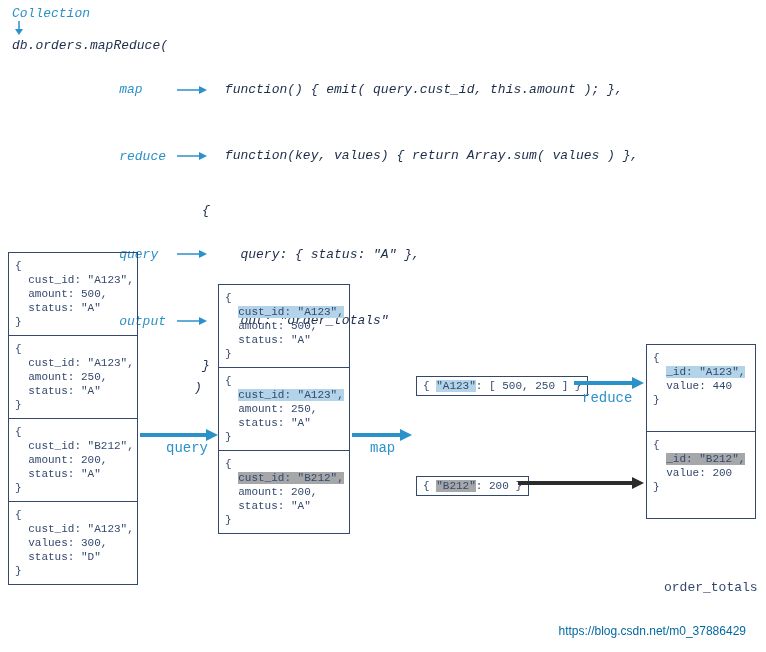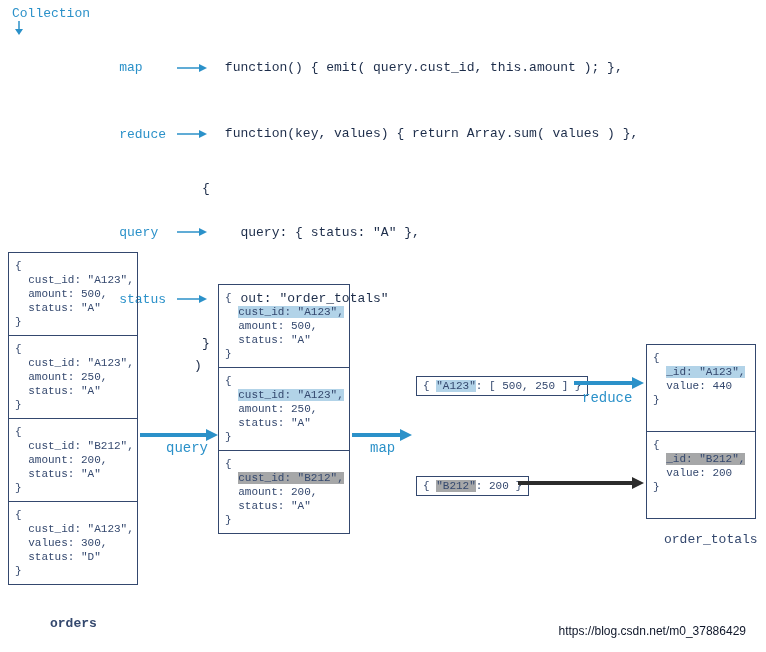--- a/index.html
+++ b/index.html
@@ -12,20 +12,21 @@
     color: #1d2d4a;
     width: 766px;
     height: 652px;
     position: relative;
   }
   .code-area {
     position: absolute;
     top: 6px;
     left: 12px;
     right: 20px;
+    font-style: italic;
   }
   .collection-label {
     color: #2b91c9;
     font-size: 13px;
   }
   .code-line {
     color: #1d2d4a;
     white-space: pre;
     line-height: 22px;
   }
@@ -68,55 +69,57 @@
     white-space: pre;
     color: #34486e;
   }
   .doc:last-child { border-bottom: none; }
   .hl-blue { background: #b2d3e8; }
   .hl-gray { background: #a6a7a8; }
   .col-label {
     position: absolute;
     font-size: 13px;
     color: #34486e;
+    margin-top: 48px;
   }
   .stage-label {
     position: absolute;
     color: #2b91c9;
     font-size: 14px;
   }
   .map-box {
     position: absolute;
     border: 1px solid #34486e;
     padding: 3px 6px;
     font-size: 11px;
     white-space: pre;
     color: #34486e;
   }
   .flow-arrow { position: absolute; }
   .watermark {
     position: absolute;
     right: 20px;
     bottom: 14px;
-    color: #0f172a;
+    color: #0369a1;
     font-size: 12px;
     font-family: Arial, sans-serif;
   }
 </style>
 </head>
 <body>
 
 <div class="code-area">
   <div class="collection-label">Collection</div>
   <div class="down-arrow">
     <svg width="14" height="14">
         <line x1="7" y1="0" x2="7" y2="10" stroke="#2b91c9" stroke-width="1.5"></line>
         <polygon points="7,14 3,8 11,8" fill="#2b91c9"></polygon>
       </svg>
   </div>
+  <div class="code-line">db.orders.mapReduce(</div>
   <div class="code-line">
     <span style="display:inline-block;width:76px;"></span><span class="label-map">map</span><span class="arrow-h"><svg width="30" height="10">
           <line x1="0" y1="5" x2="24" y2="5" stroke="#2b91c9" stroke-width="1.5"></line>
           <polygon points="30,5 22,1 22,9" fill="#2b91c9"></polygon>
         </svg></span>  <span>function() { emit( query.cust_id, this.amount ); },</span>
   </div>
   <div class="code-line">
     <span style="display:inline-block;width:76px;"></span><span class="label-reduce">reduce</span><span class="arrow-h"><svg width="30" height="10">
           <line x1="0" y1="5" x2="24" y2="5" stroke="#2b91c9" stroke-width="1.5"></line>
           <polygon points="30,5 22,1 22,9" fill="#2b91c9"></polygon>
@@ -124,21 +127,21 @@
   </div>
   <div class="code-line" style="height:10px;"></div>
   <div class="code-line"><span style="display:inline-block;width:190px;"></span><span>{</span></div>
   <div class="code-line">
     <span style="display:inline-block;width:76px;"></span><span class="label-query">query</span><span class="arrow-h"><svg width="30" height="10">
           <line x1="0" y1="5" x2="24" y2="5" stroke="#2b91c9" stroke-width="1.5"></line>
           <polygon points="30,5 22,1 22,9" fill="#2b91c9"></polygon>
         </svg></span>  <span>  query: { status: "A" },</span>
   </div>
   <div class="code-line">
-    <span style="display:inline-block;width:76px;"></span><span class="label-output">status</span><span class="arrow-h"><svg width="30" height="10">
+    <span style="display:inline-block;width:76px;"></span><span class="label-output">output</span><span class="arrow-h"><svg width="30" height="10">
           <line x1="0" y1="5" x2="24" y2="5" stroke="#2b91c9" stroke-width="1.5"></line>
           <polygon points="30,5 22,1 22,9" fill="#2b91c9"></polygon>
         </svg></span>  <span>  out: "order_totals"</span>
   </div>
   <div class="code-line"><span style="display:inline-block;width:190px;"></span><span>}</span></div>
   <div class="code-line"><span style="display:inline-block;width:182px;"></span><span>)</span></div>
 </div>
 
 <div class="diagram">
 

